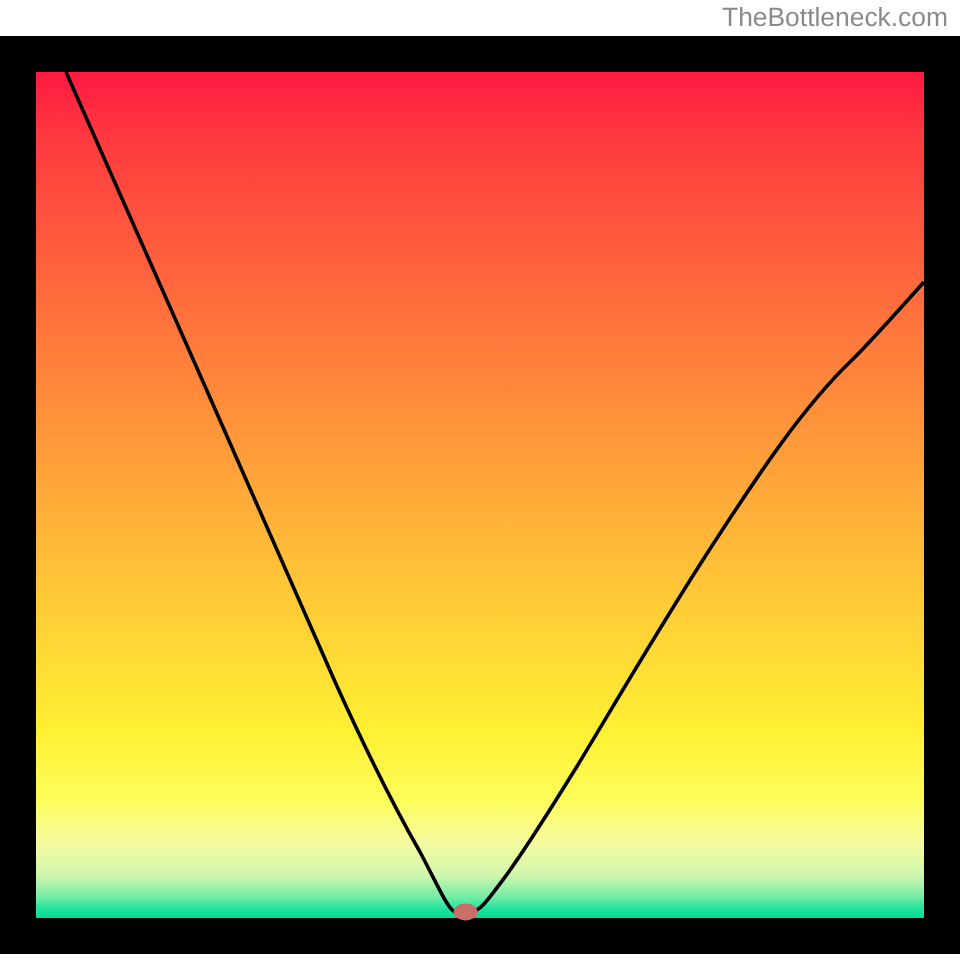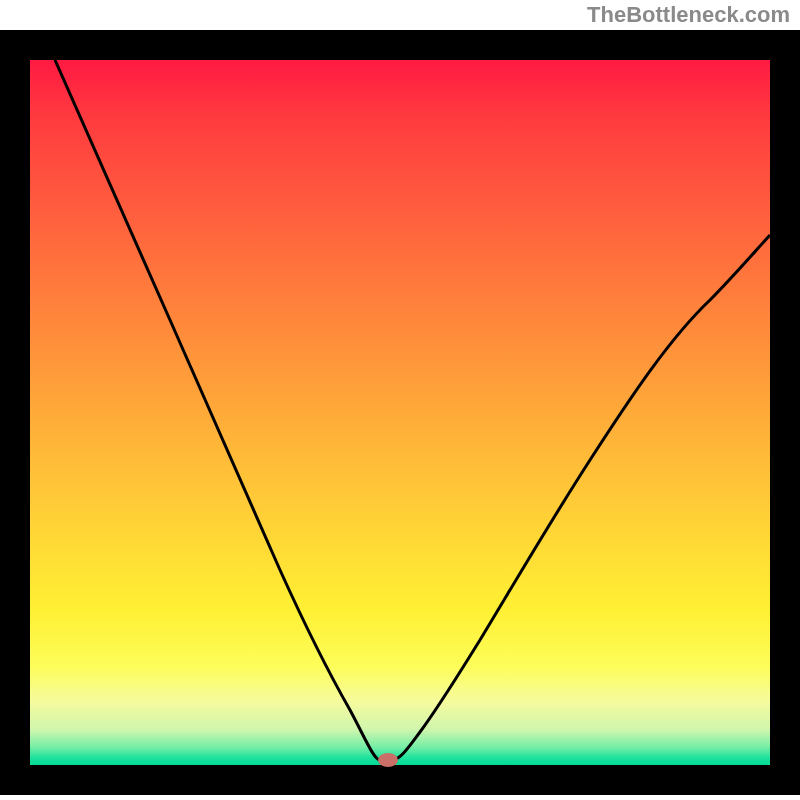--- a/index.html
+++ b/index.html
@@ -15,21 +15,21 @@
     height: 800px;
     position: relative;
     background: #ffffff;
   }
   .watermark {
     position: absolute;
     top: 2px;
     right: 10px;
     font-family: Arial, Helvetica, sans-serif;
     font-size: 22px;
-    font-weight: 700;
+    font-weight: 400;
     color: #8a8a8a;
     letter-spacing: 0px;
     z-index: 10;
   }
   .chart-frame {
     position: absolute;
     left: 0;
     top: 30px;
     width: 800px;
     height: 765px;

